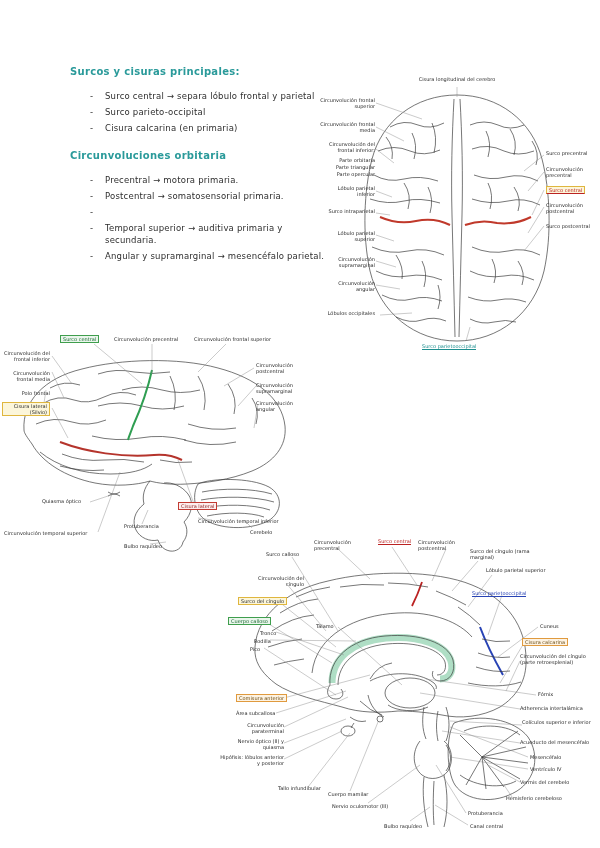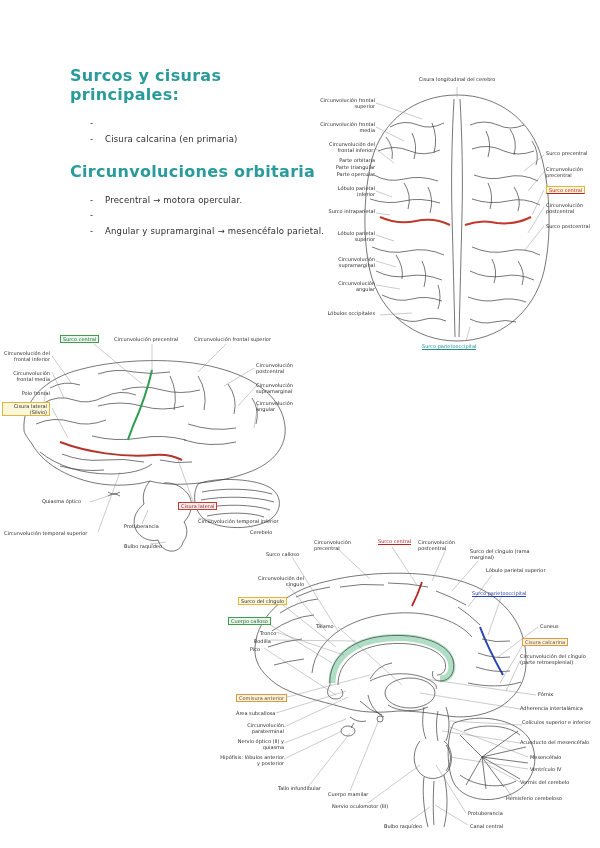--- a/index.html
+++ b/index.html
@@ -2,21 +2,21 @@
 <html><head>
 <meta charset="utf-8">
 <style>
   * { margin:0; padding:0; box-sizing:border-box; }
   html,body { width:600px; height:848px; }
   body { background:#ffffff; font-family:"DejaVu Sans", sans-serif; position:relative; overflow:hidden; }
   .page { position:absolute; inset:0; background:#ffffff; }
 
   
   .notes { position:absolute; left:70px; top:66px; width:255px; }
-  .h-teal { color:#2a9a9a; font-size:16px; font-weight:bold; letter-spacing:.3px; margin-bottom:13px; }
+  .h-teal { color:#2a9a9a; font-size:10px; font-weight:bold; letter-spacing:.3px; margin-bottom:13px; }
   .blist { margin:0 0 16px 20px; }
   .bullet { display:flex; font-size:8.5px; color:#2e2e2e; line-height:1.5; margin-bottom:3px; letter-spacing:.2px; }
   .bullet .dash { width:15px; flex:none; }
   .bullet .dash::before { content:"-"; }
 
   
   .fig { position:absolute; }
   .lbl { position:absolute; font-size:5px; line-height:1.2; color:#2b2b2b; }
   .lbl.r { text-align:right; }
   .lbl.c { text-align:center; }
@@ -35,34 +35,47 @@
 </head>
 <body>
 
 <div class="page">
 
   <div class="notes">
     <div class="h-teal">Surcos y cisuras principales:</div>
     <div class="blist">
       <div class="bullet">
           <span class="dash"></span>
+          <span>Surco central → separa lóbulo frontal y parietal</span>
+        </div>
+      <div class="bullet">
+          <span class="dash"></span>
+          <span>Surco parieto-occipital</span>
         </div>
       <div class="bullet">
           <span class="dash"></span>
           <span>Cisura calcarina (en primaria)</span>
         </div>
     </div>
     <div class="h-teal">Circunvoluciones orbitaria</div>
     <div class="blist">
       <div class="bullet">
           <span class="dash"></span>
-          <span>Precentral → motora opercular.</span>
-        </div>
-      <div class="bullet">
-          <span class="dash"></span>
+          <span>Precentral → motora primaria.</span>
+        </div>
+      <div class="bullet">
+          <span class="dash"></span>
+          <span>Postcentral → somatosensorial primaria.</span>
+        </div>
+      <div class="bullet">
+          <span class="dash"></span>
+        </div>
+      <div class="bullet">
+          <span class="dash"></span>
+          <span>Temporal superior → auditiva primaria y secundaria.</span>
         </div>
       <div class="bullet">
           <span class="dash"></span>
           <span>Angular y supramarginal → mesencéfalo parietal.</span>
         </div>
     </div>
   </div>
 
   <div class="fig" style="left:320px;top:75px;width:275px;height:285px;">
     <svg viewBox="0 0 275 285" width="275" height="285">

